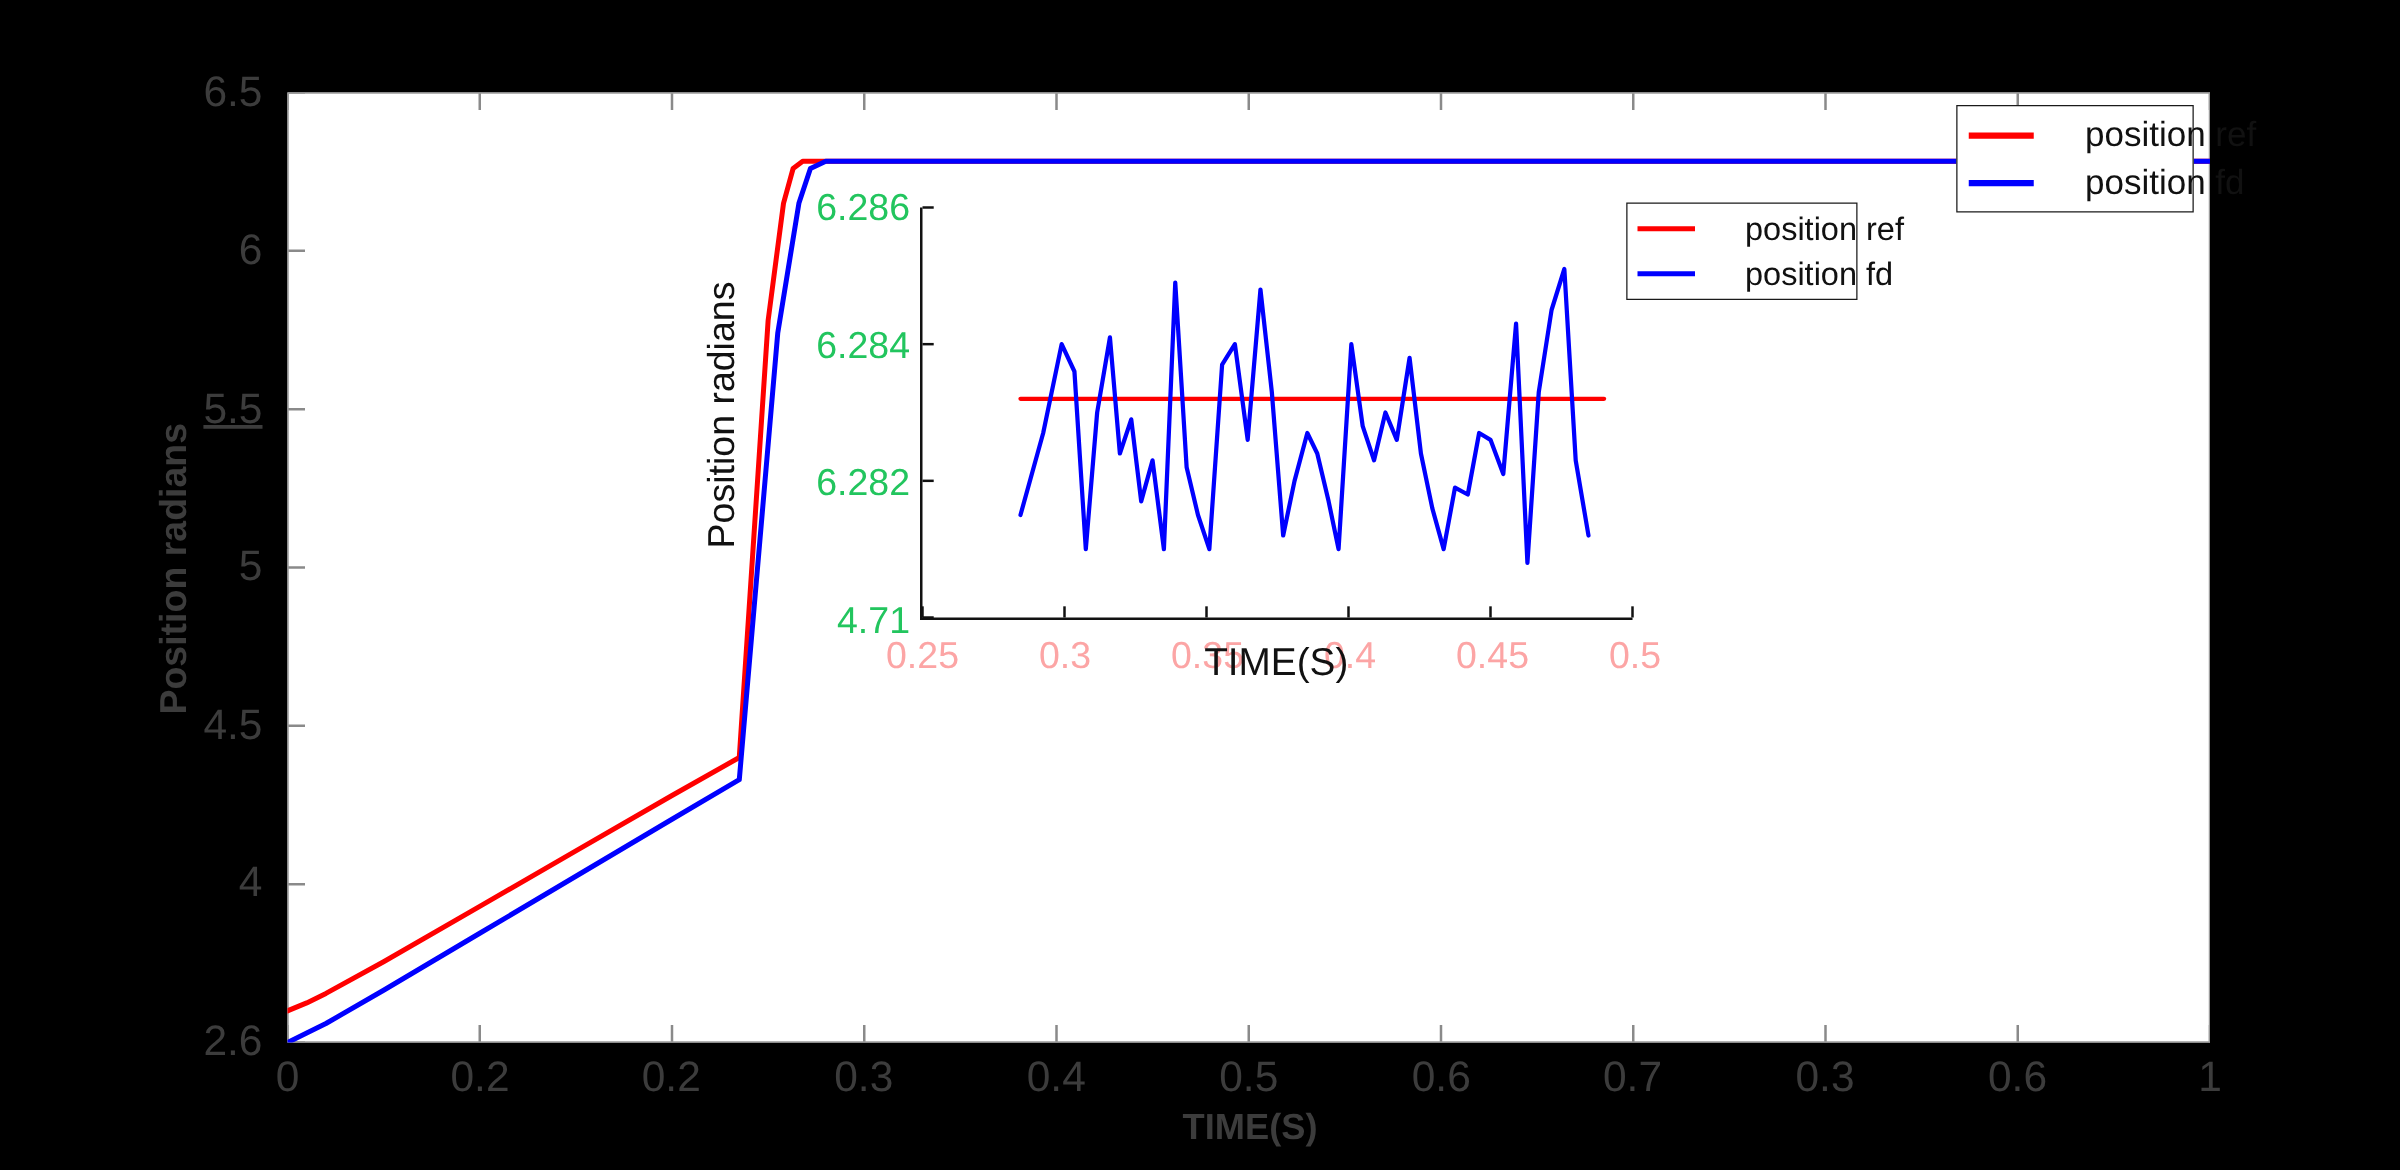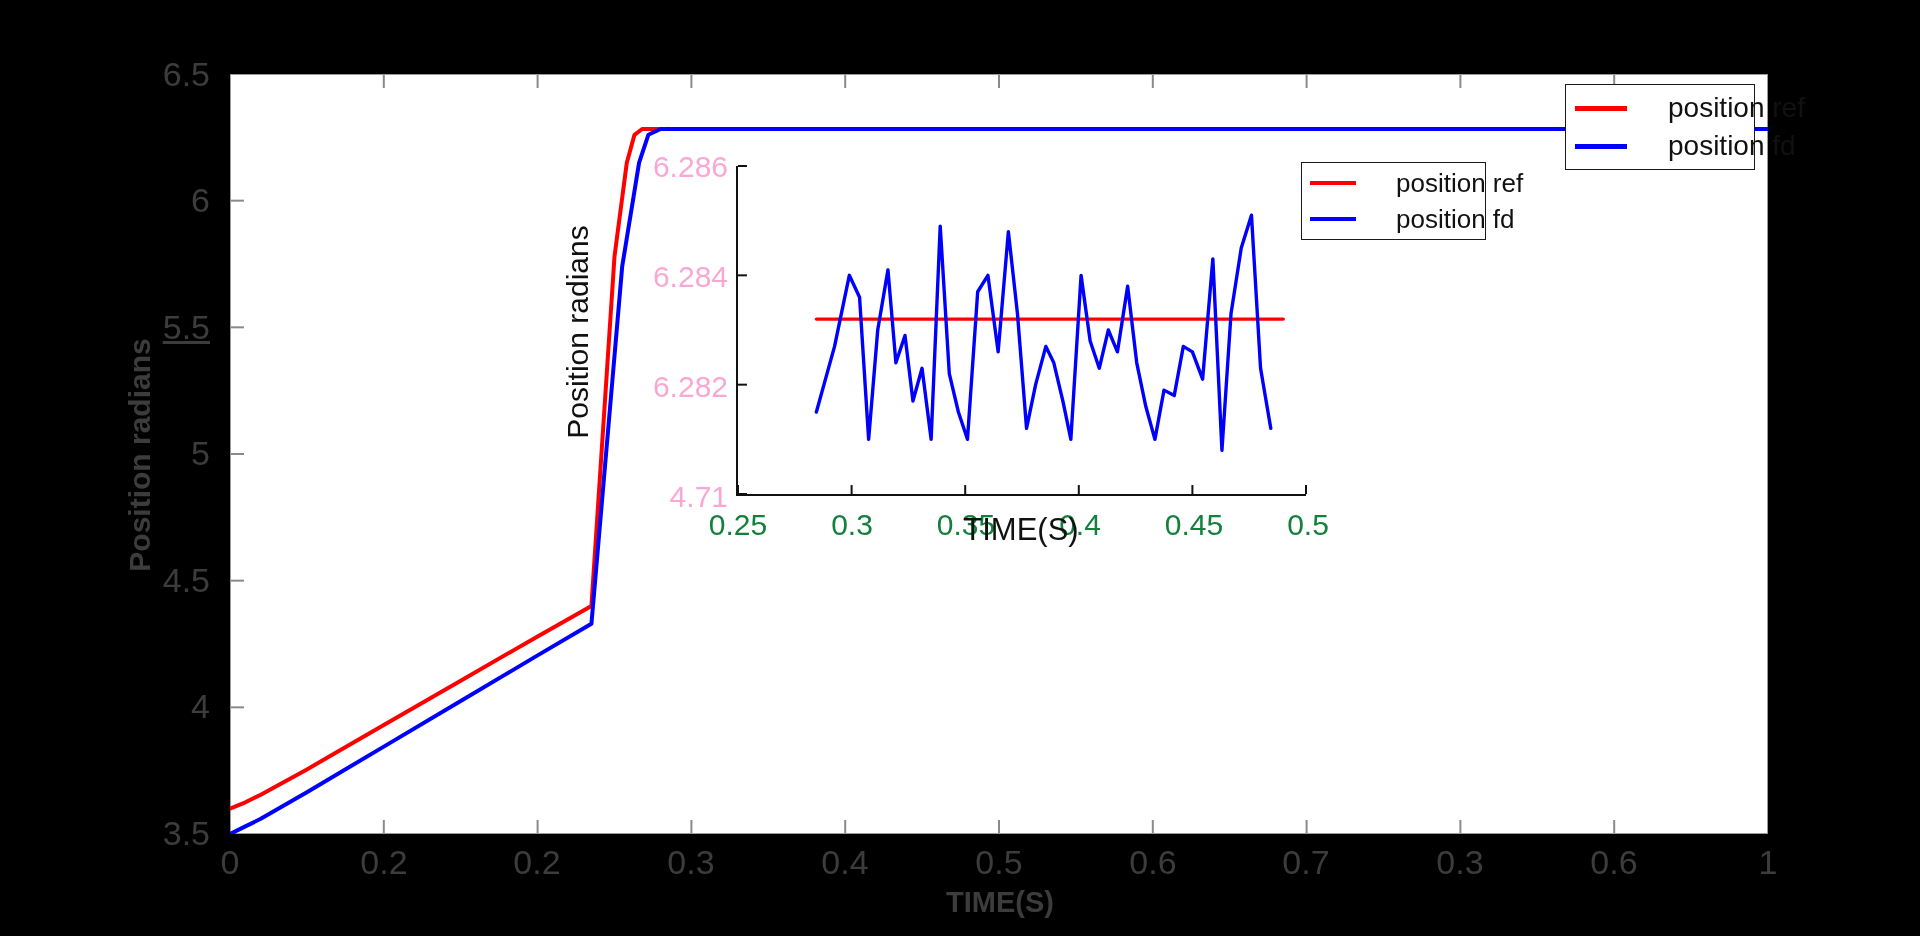--- a/index.html
+++ b/index.html
@@ -38,23 +38,23 @@
   .leg-swatch.blue{border-top-color:#0000ff;}
   .leg-text{font-size:28px;color:#111;white-space:nowrap;line-height:28px;}
   
   .inset-wrap{position:absolute;left:556px;top:142px;width:770px;height:420px;}
   .inset-axes{
     position:absolute;left:180px;top:24px;width:570px;height:330px;
     background:#fff;border-left:2px solid #111;border-bottom:2px solid #111;
     box-sizing:border-box;
   }
   .inset-svg{position:absolute;left:0;top:0;width:100%;height:100%;overflow:visible;}
-  .it-y{position:absolute;color:#f9a8d4;font-size:30px;line-height:30px;
+  .it-y{position:absolute;color:#22c55e;font-size:30px;line-height:30px;
         text-align:right;white-space:nowrap;width:160px;}
-  .it-x{position:absolute;color:#15803d;font-size:30px;line-height:30px;
+  .it-x{position:absolute;color:#fca5a5;font-size:30px;line-height:30px;
         text-align:center;white-space:nowrap;width:120px;}
   .inset-ylabel{
     position:absolute;left:22px;top:190px;color:#111;font-size:30px;white-space:nowrap;
     transform:translate(-50%,-50%) rotate(-90deg);transform-origin:center center;
   }
   .inset-xlabel{
     position:absolute;left:465px;top:370px;color:#111;font-size:31px;white-space:nowrap;
     transform:translateX(-50%);
   }
   .inset-legend{
@@ -106,21 +106,21 @@
         <path d="M 0.00 760.00 L 15.38 752.40 L 30.76 744.80 L 76.90 718.20 L 153.80 672.60 L 230.70 627.00 L 307.60 581.40 L 361.43 549.73 L 392.19 192.53 L 409.11 88.67 L 418.34 60.80 L 430.64 54.97 L 461.40 54.97 L 615.20 54.97 L 769.00 54.97 L 922.80 54.97 L 1076.60 54.97 L 1230.40 54.97 L 1384.20 54.97 L 1538.00 54.97" fill="none" stroke="#0000ff" stroke-width="4" stroke-linejoin="round" stroke-linecap="round"></path>
       </svg>
   </div>
 
   <div class="mt-y" style="left:90px;top:57px;">6.5</div>
   <div class="mt-y" style="left:90px;top:183px;">6</div>
   <div class="mt-y" style="left:90px;top:310px;text-decoration:underline;">5.5</div>
   <div class="mt-y" style="left:90px;top:436px;">5</div>
   <div class="mt-y" style="left:90px;top:563px;">4.5</div>
   <div class="mt-y" style="left:90px;top:689px;">4</div>
-  <div class="mt-y" style="left:90px;top:816px;">3.5</div>
+  <div class="mt-y" style="left:90px;top:816px;">2.6</div>
 
   <div class="mt-x" style="left:170px;top:845px;">0</div>
   <div class="mt-x" style="left:324px;top:845px;">0.2</div>
   <div class="mt-x" style="left:477px;top:845px;">0.2</div>
   <div class="mt-x" style="left:631px;top:845px;">0.3</div>
   <div class="mt-x" style="left:785px;top:845px;">0.4</div>
   <div class="mt-x" style="left:939px;top:845px;">0.5</div>
   <div class="mt-x" style="left:1093px;top:845px;">0.6</div>
   <div class="mt-x" style="left:1246px;top:845px;">0.7</div>
   <div class="mt-x" style="left:1400px;top:845px;">0.3</div>

